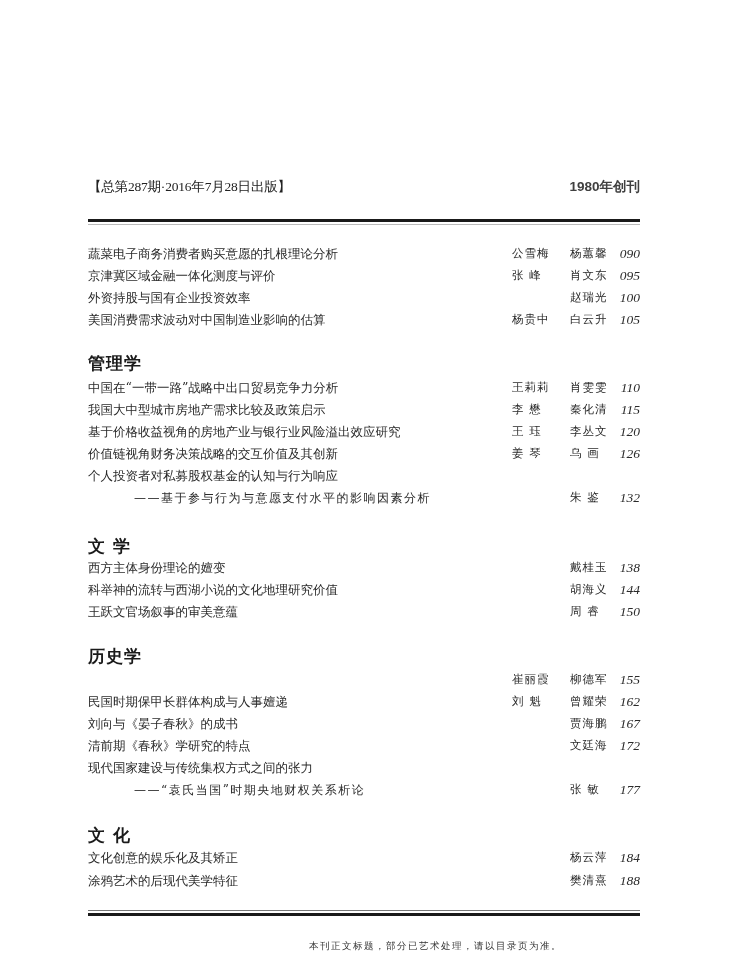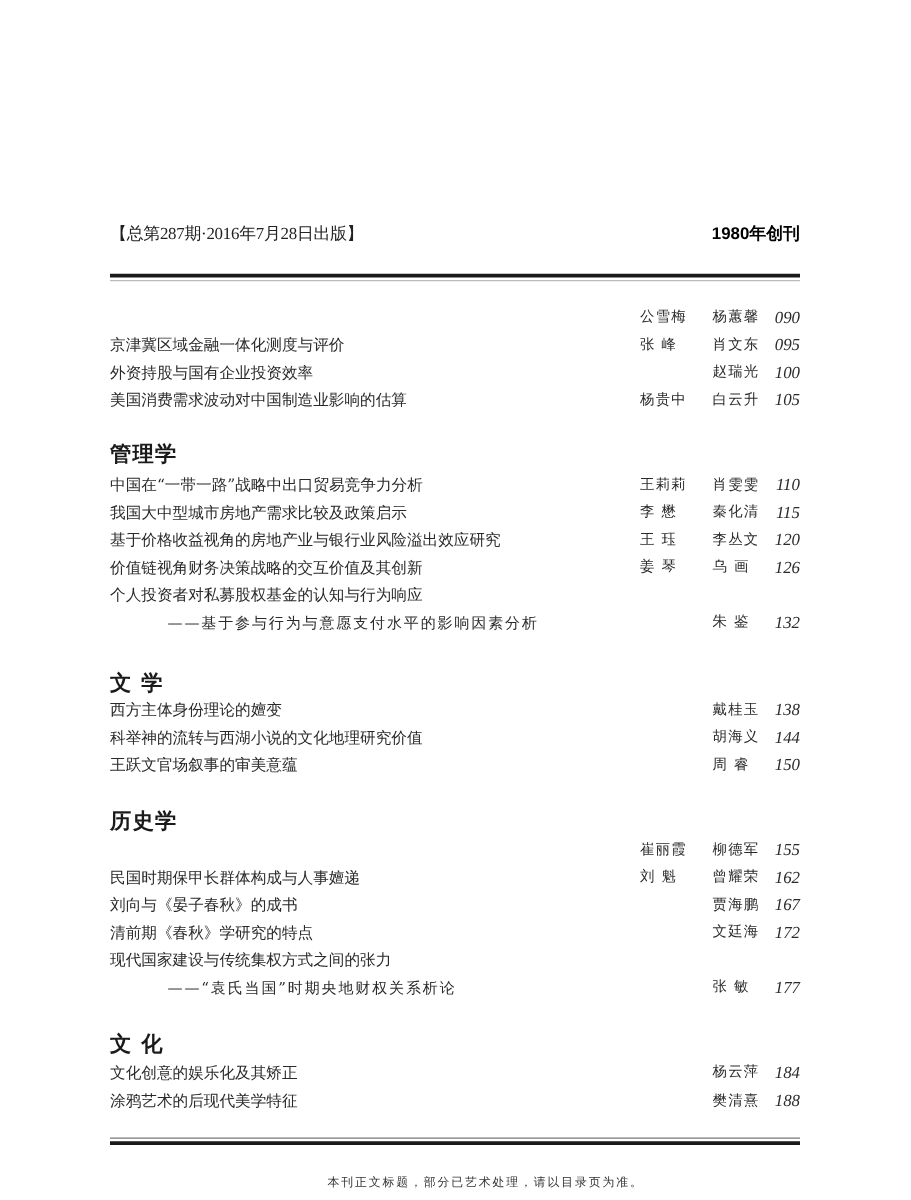--- a/index.html
+++ b/index.html
@@ -1,21 +1,21 @@
 <!DOCTYPE html>
 <html><head>
 <meta charset="utf-8">
 <style>
   html, body { margin: 0; padding: 0; background: #ffffff; }
   body { width: 729px; height: 960px; position: relative; overflow: hidden;
          font-family: "DejaVu Serif", "Liberation Serif", serif; color: #222; }
-  .page { position: absolute; left: 0; top: 0; width: 604px; height: 960px; }
+  .page { position: absolute; left: 0; top: 0; width: 604px; height: 960px; padding-left: 47px; }
   .header { position: absolute; left: 88px; top: 178px; width: 552px; height: 22px; }
   .header-left { position: absolute; left: 0; top: 0; font-size: 13.5px; font-family: "Liberation Serif", serif; color: #222; letter-spacing: -0.2px; }
-  .header-right { position: absolute; right: 0; top: 0; font-size: 13.5px; font-weight: bold; font-family: "Liberation Sans", sans-serif; color: #000000; }
+  .header-right { position: absolute; right: 0; top: 0; font-size: 13.5px; font-weight: bold; font-family: "Liberation Sans", sans-serif; color: #404040; }
   .rule-top-thick { position: absolute; left: 88px; top: 219px; width: 552px; height: 3px; background: #1a1a1a; }
   .rule-top-thin { position: absolute; left: 88px; top: 224px; width: 552px; height: 1px; background: #bbb; }
 
   .entry { position: absolute; left: 88px; width: 552px; height: 20px; font-size: 12.5px; color: #2a2a2a; }
   .entry .title { position: absolute; left: 0; top: 0; white-space: nowrap; }
   .entry .title.sub { left: 46px; font-size: 12px; letter-spacing: 1.5px; }
   .entry .a1 { position: absolute; left: 424px; top: 0; width: 50px; font-size: 11.5px; letter-spacing: 1px; white-space: nowrap; }
   .entry .a2 { position: absolute; left: 482px; top: 0; width: 50px; font-size: 11.5px; letter-spacing: 1px; white-space: nowrap; }
   .entry .pg { position: absolute; right: 0; top: 0; font-style: italic; font-family: "Liberation Serif", serif; font-size: 13.5px; }
 
@@ -31,20 +31,21 @@
 <div class="page">
 
   <div class="header">
     <span class="header-left">【总第287期·2016年7月28日出版】</span>
     <span class="header-right">1980年创刊</span>
   </div>
   <div class="rule-top-thick"></div>
   <div class="rule-top-thin"></div>
 
   <div class="entry" style="top:246px">
+    <span class="title">蔬菜电子商务消费者购买意愿的扎根理论分析</span>
     <span class="a1">公雪梅</span>
     <span class="a2">杨蕙馨</span>
     <span class="pg">090</span>
   </div>
   <div class="entry" style="top:268px">
     <span class="title">京津冀区域金融一体化测度与评价</span>
     <span class="a1">张  峰</span>
     <span class="a2">肖文东</span>
     <span class="pg">095</span>
   </div>

